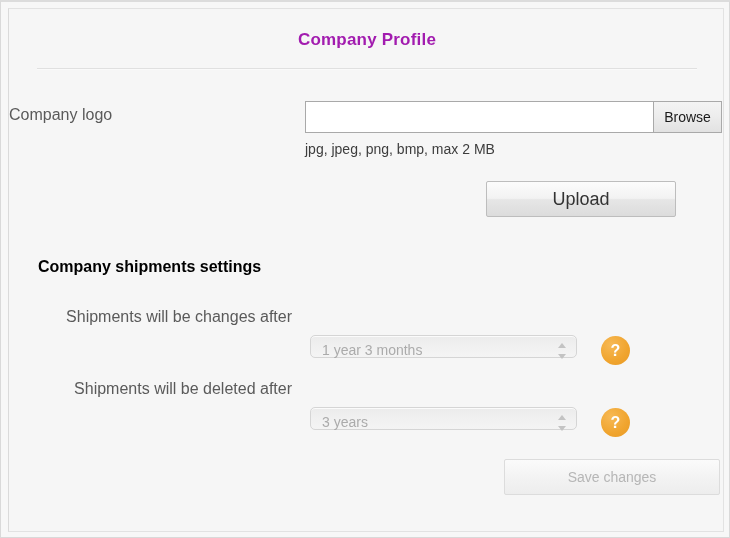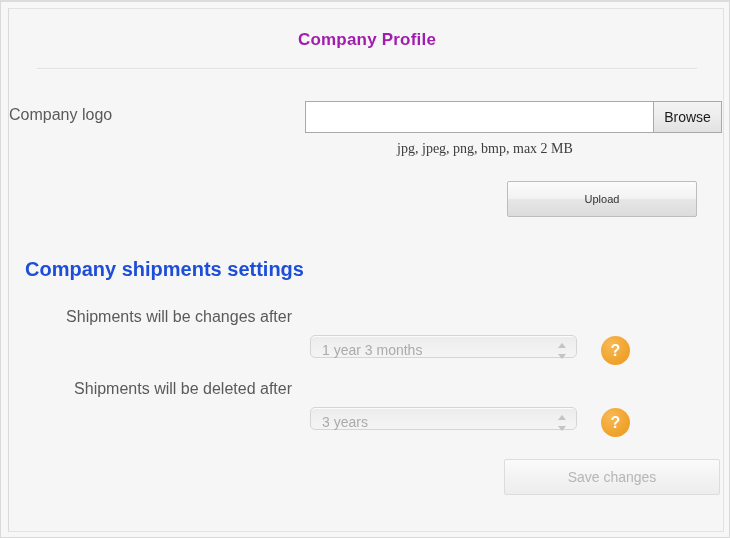--- a/index.html
+++ b/index.html
@@ -110,52 +110,51 @@
     display: flex;
     align-items: center;
     justify-content: center;
   }
 
   .file-hint {
     position: absolute;
     left: 296px;
     top: 132px;
     width: 360px;
-    text-align: center;
+    text-align: left;
     font-size: 14px;
     color: #3d3d3d;
-    font-family: Liberation Serif, serif;
   }
 
   
   .btn-wide {
     position: absolute;
-    left: 498px;
+    left: 477px;
     top: 172px;
     width: 190px;
     height: 36px;
     box-sizing: border-box;
     border: 1px solid #bdbdbd;
     border-radius: 2px;
     background: linear-gradient(to bottom, #fcfcfc 0%, #f2f2f2 48%, #e6e6e6 52%, #dcdcdc 100%);
-    font-size: 11px;
+    font-size: 18px;
     color: #333333;
     display: flex;
     align-items: center;
     justify-content: center;
   }
 
   
   .section-heading {
     position: absolute;
-    left: 16px;
+    left: 29px;
     top: 249px;
-    font-size: 20px;
+    font-size: 16px;
     font-weight: bold;
-    color: #1d4ed8;
+    color: #000000;
   }
 
   
   .setting-row {
     position: absolute;
     left: 0;
     width: 716px;
   }
   .setting-row.archived { top: 295px; }
   .setting-row.deleted  { top: 367px; }

